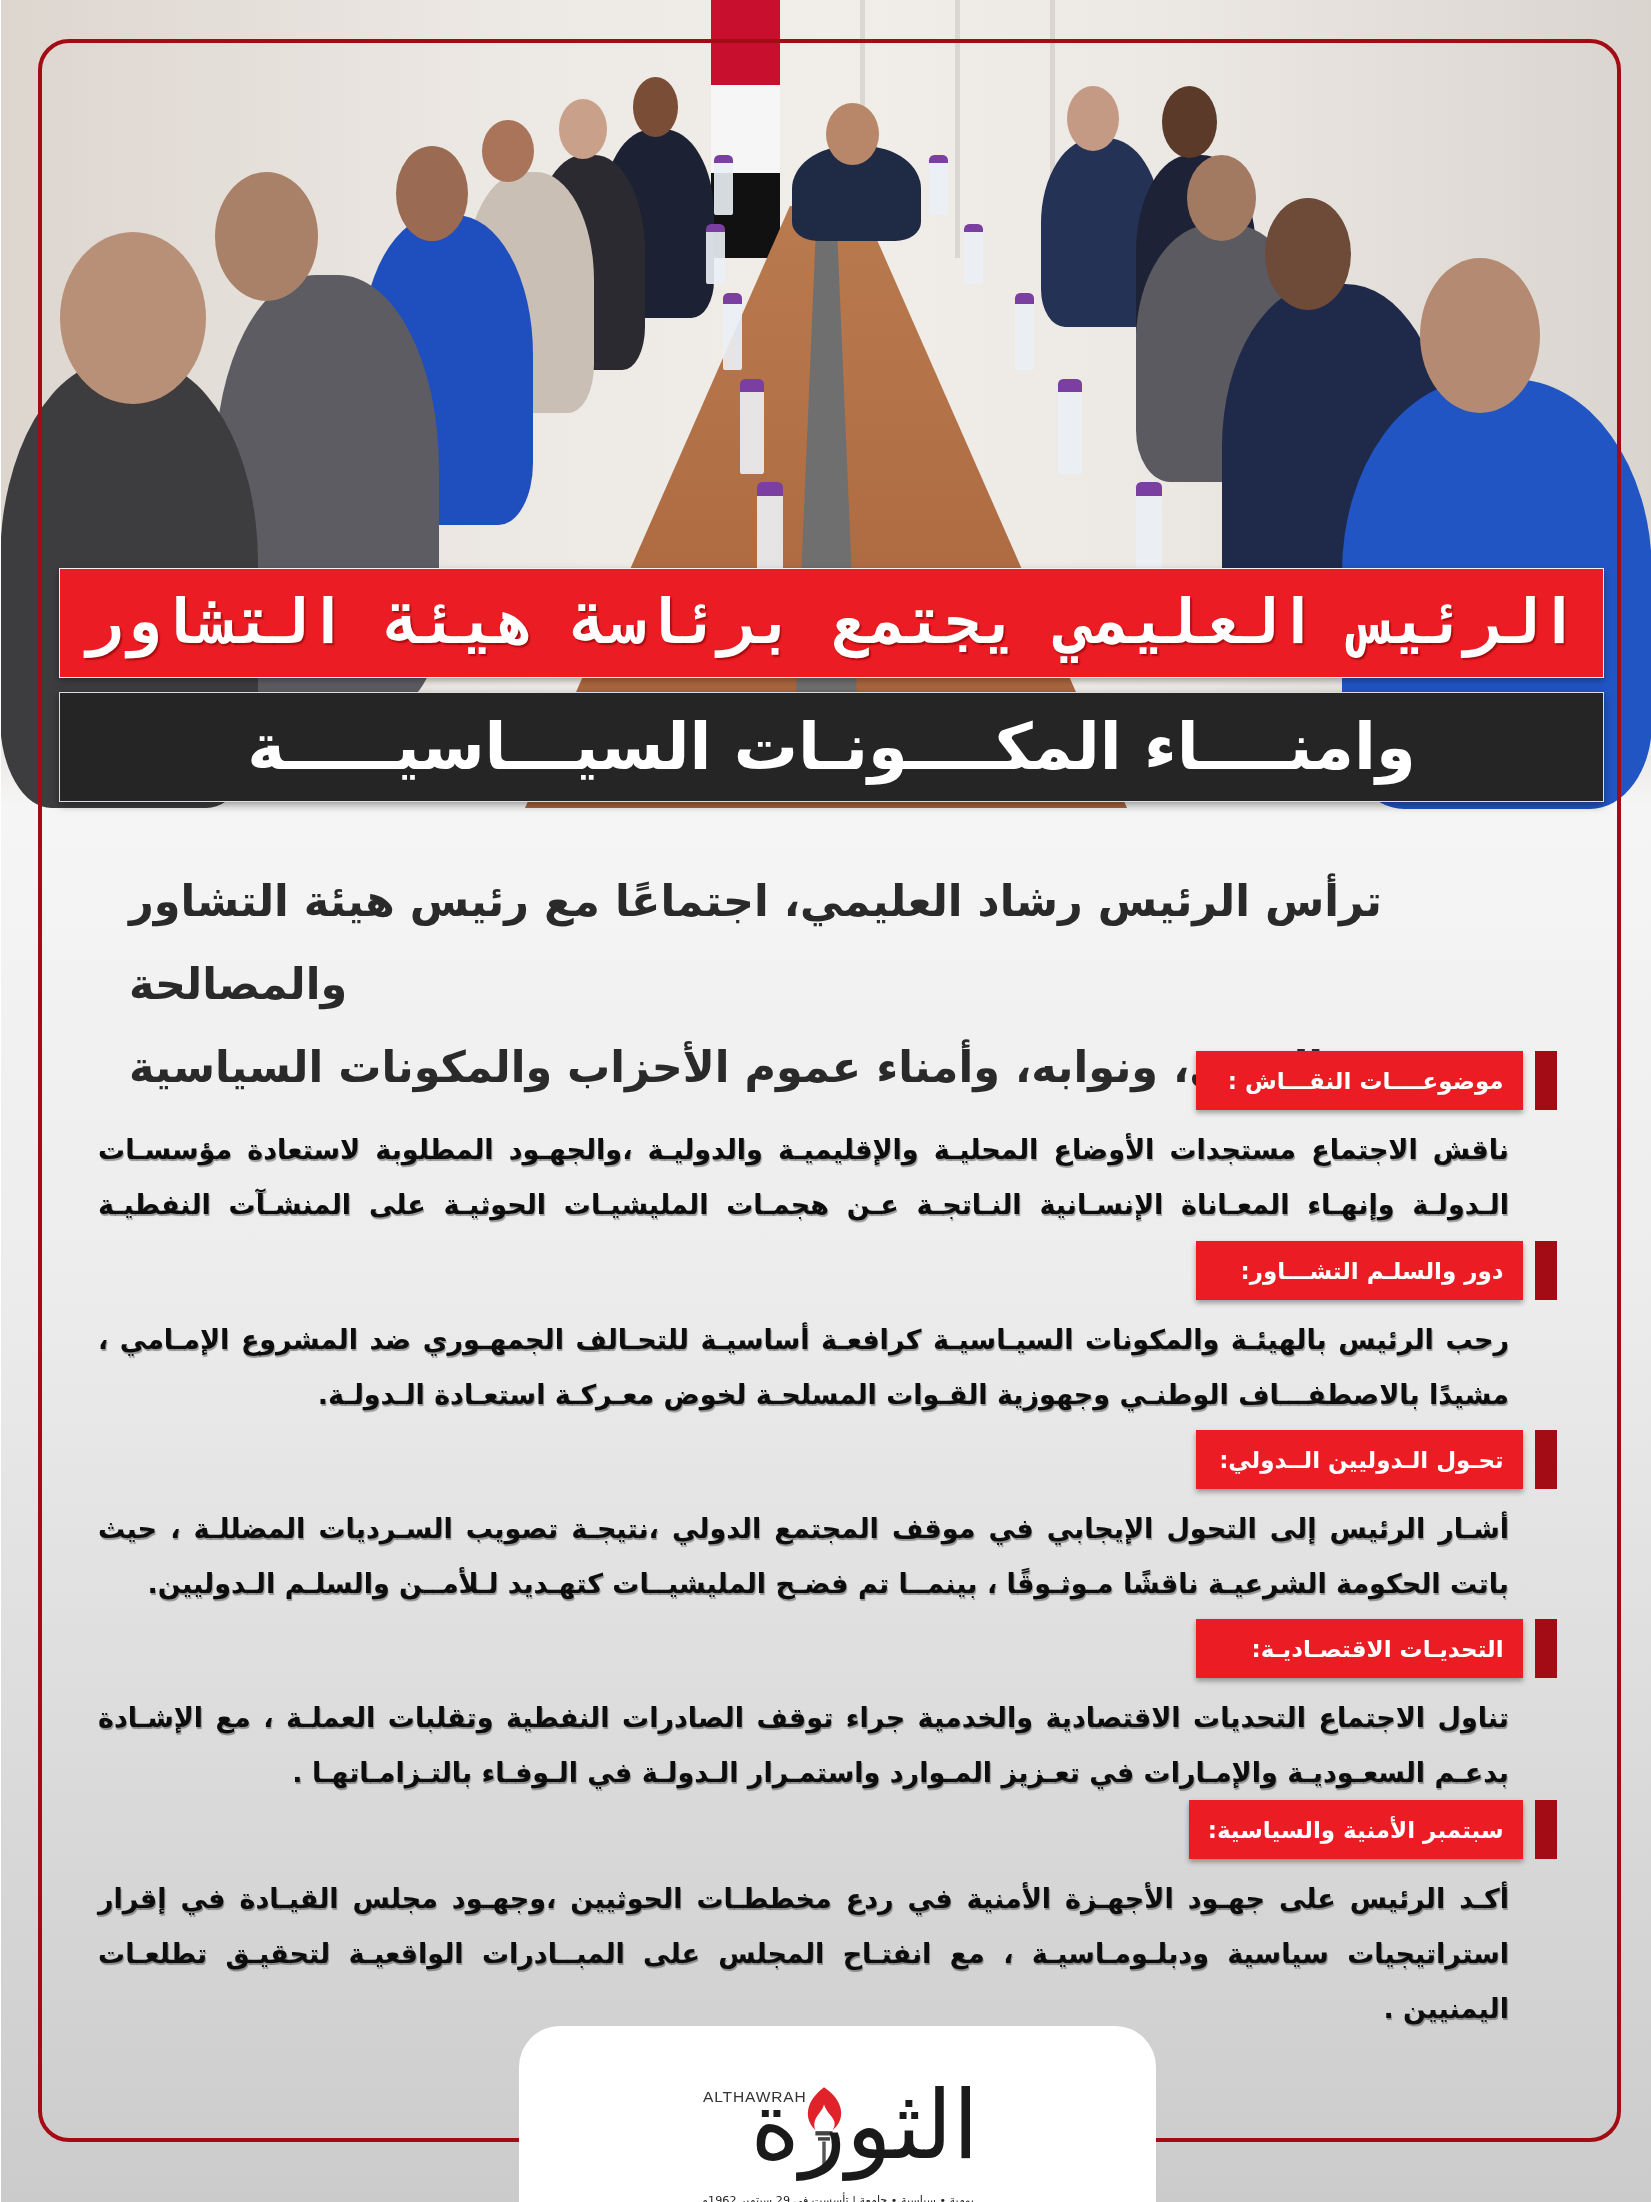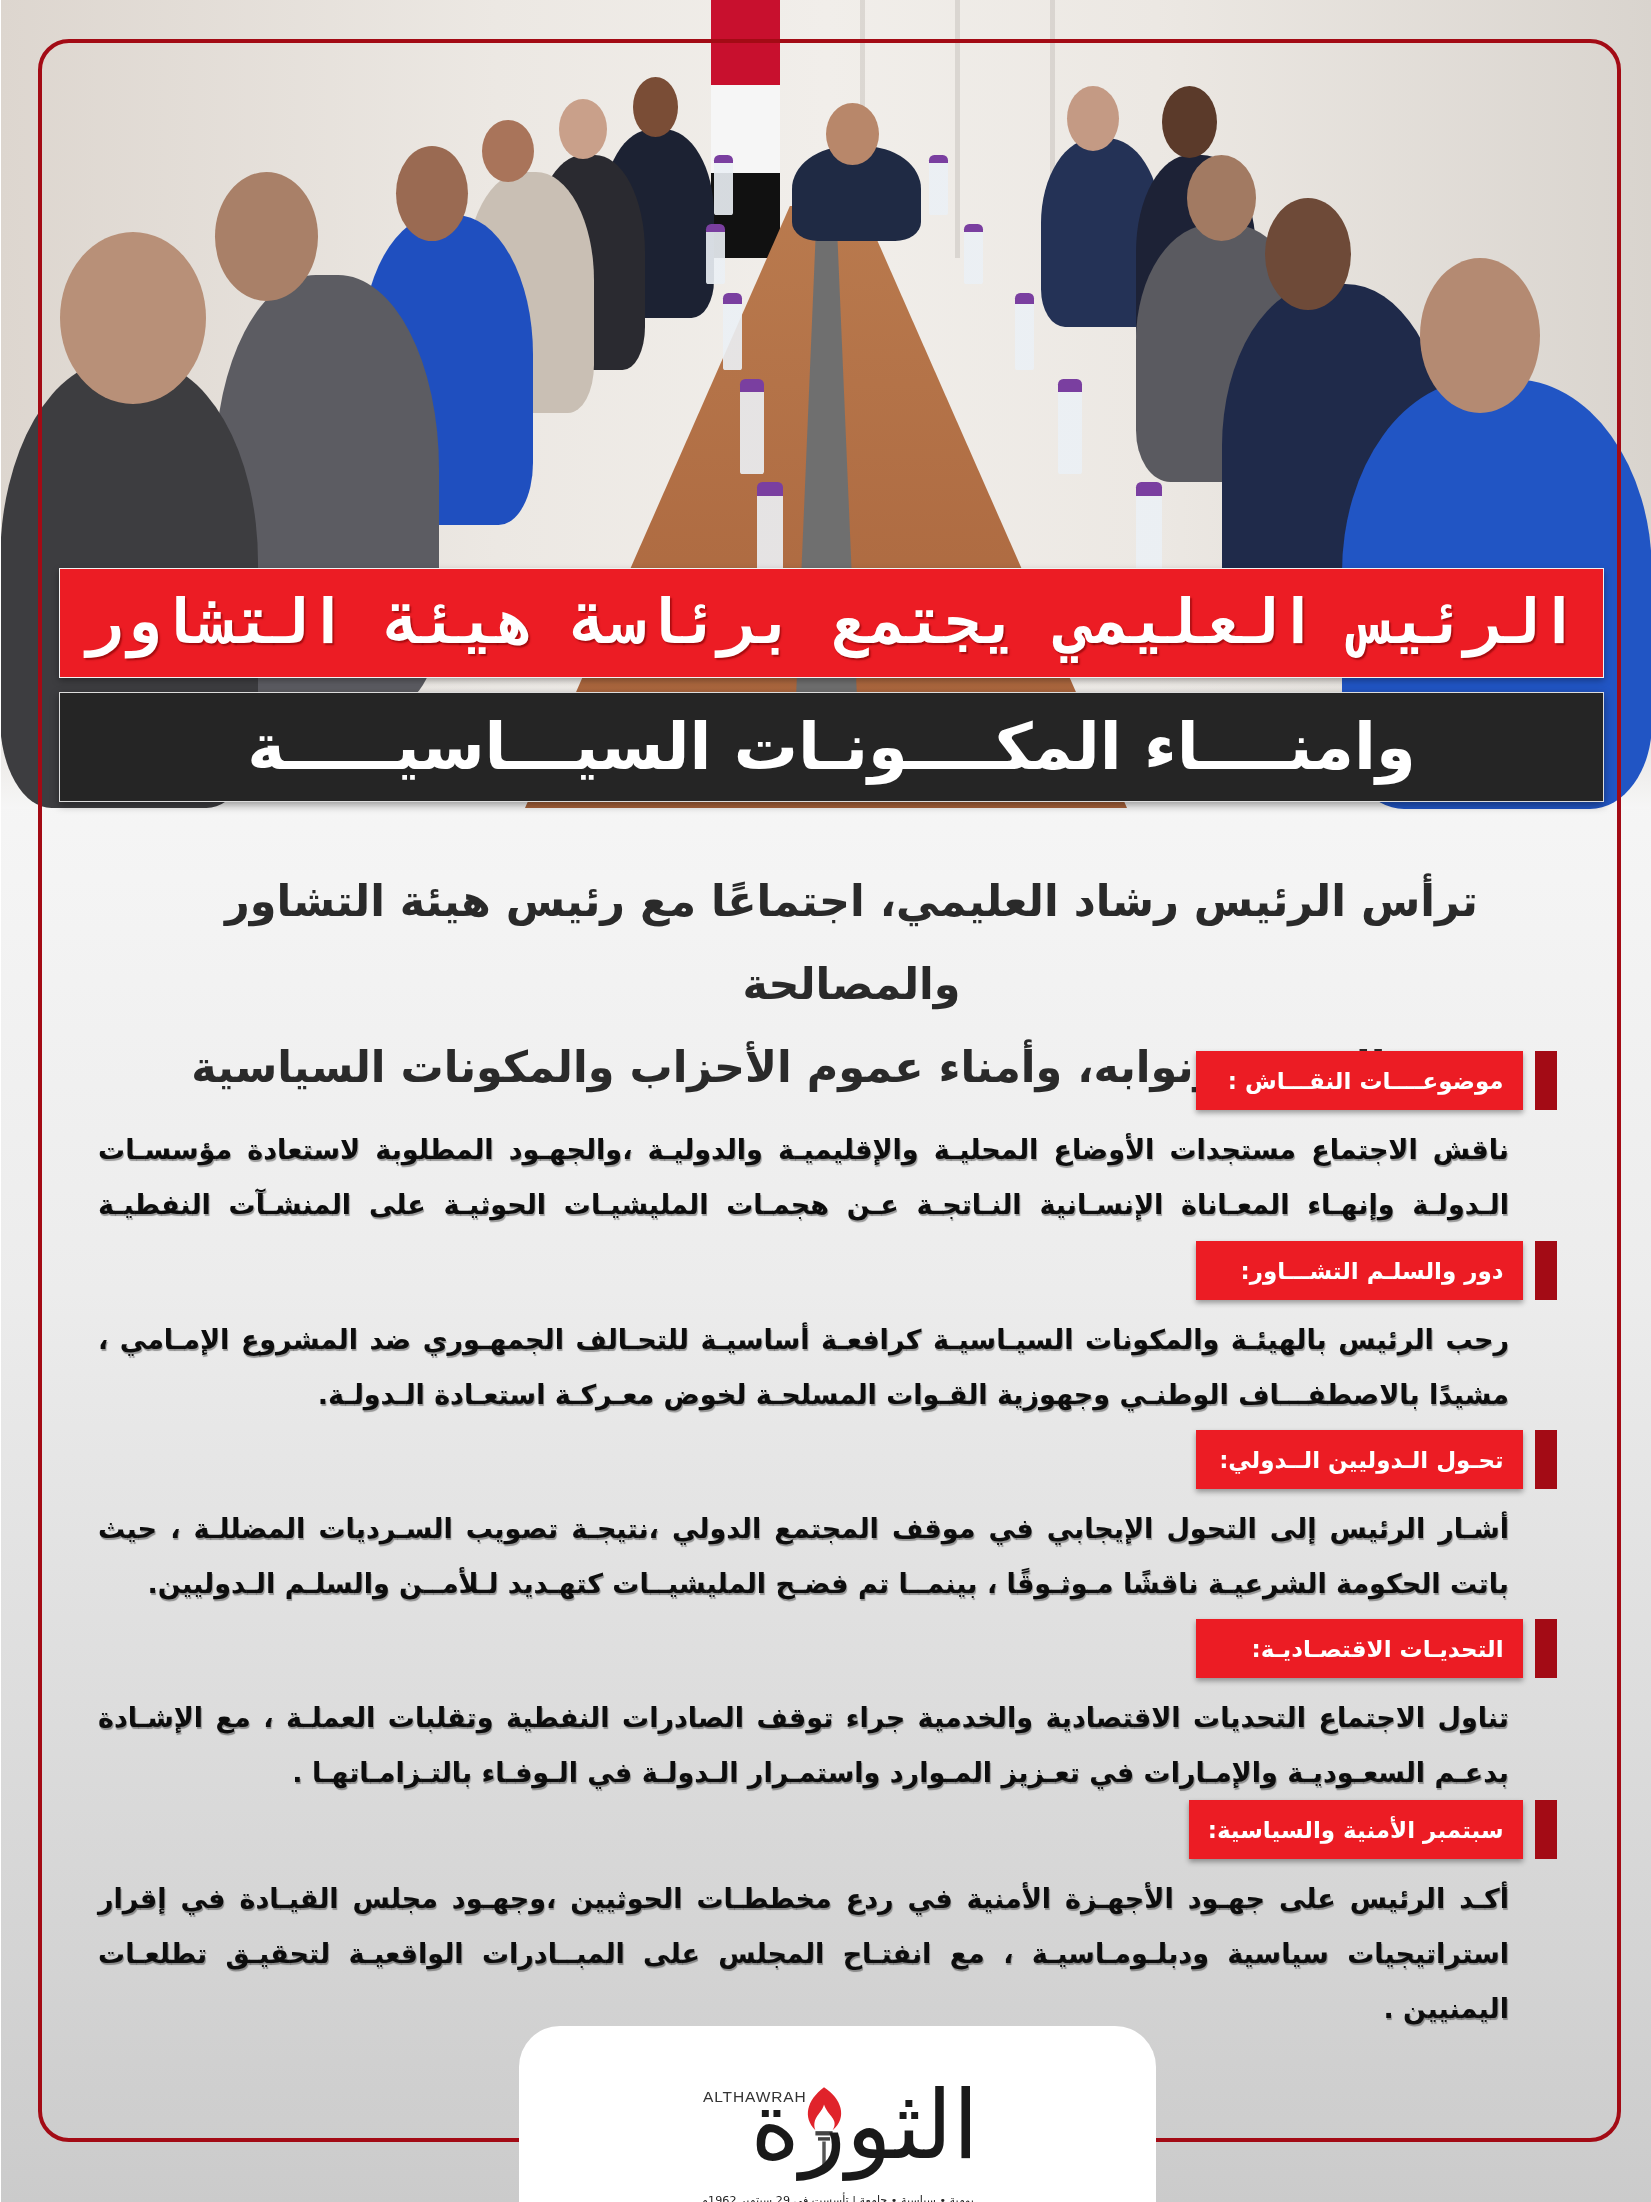--- a/index.html
+++ b/index.html
@@ -67,21 +67,21 @@
     display: flex; align-items: center; justify-content: center;
   }
   .subtitle-bar span {
     color: #fff; font-weight: bold; font-size: 64px; letter-spacing: 3.4px;
     font-family: "DejaVu Sans", sans-serif;
   }
 
   
   .intro {
     position: absolute; left: 129px; top: 860px; width: 1445px;
-    text-align: center; font-weight: bold; font-size: 43px; line-height: 83px;
+    text-align: left; font-weight: bold; font-size: 43px; line-height: 83px;
     color: #2a2a2a;
     font-family: "DejaVu Sans", sans-serif;
   }
 
   
   .section { position: absolute; left: 112px; width: 1445px; }
   .section-head {
     position: absolute; right: 0; top: 0; height: 59px;
     display: flex; flex-direction: row; align-items: stretch; gap: 12px;
   }

